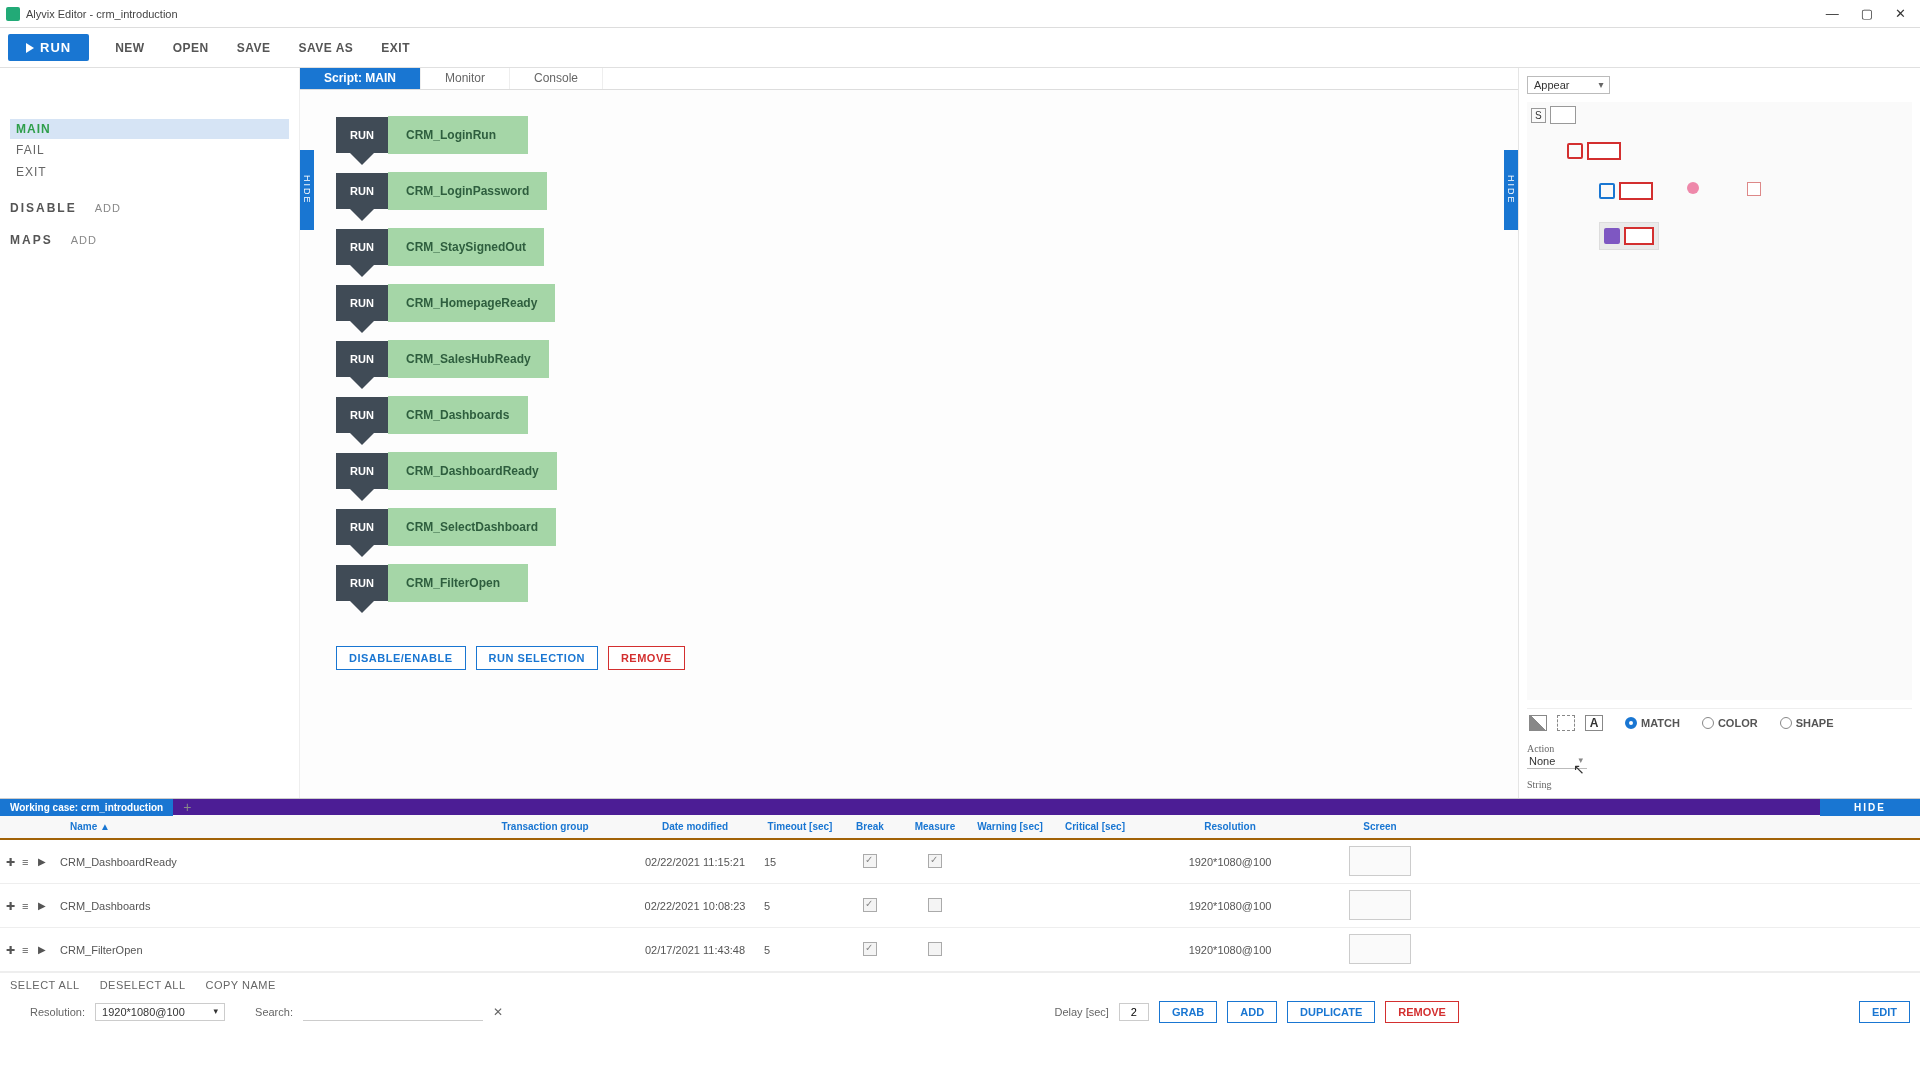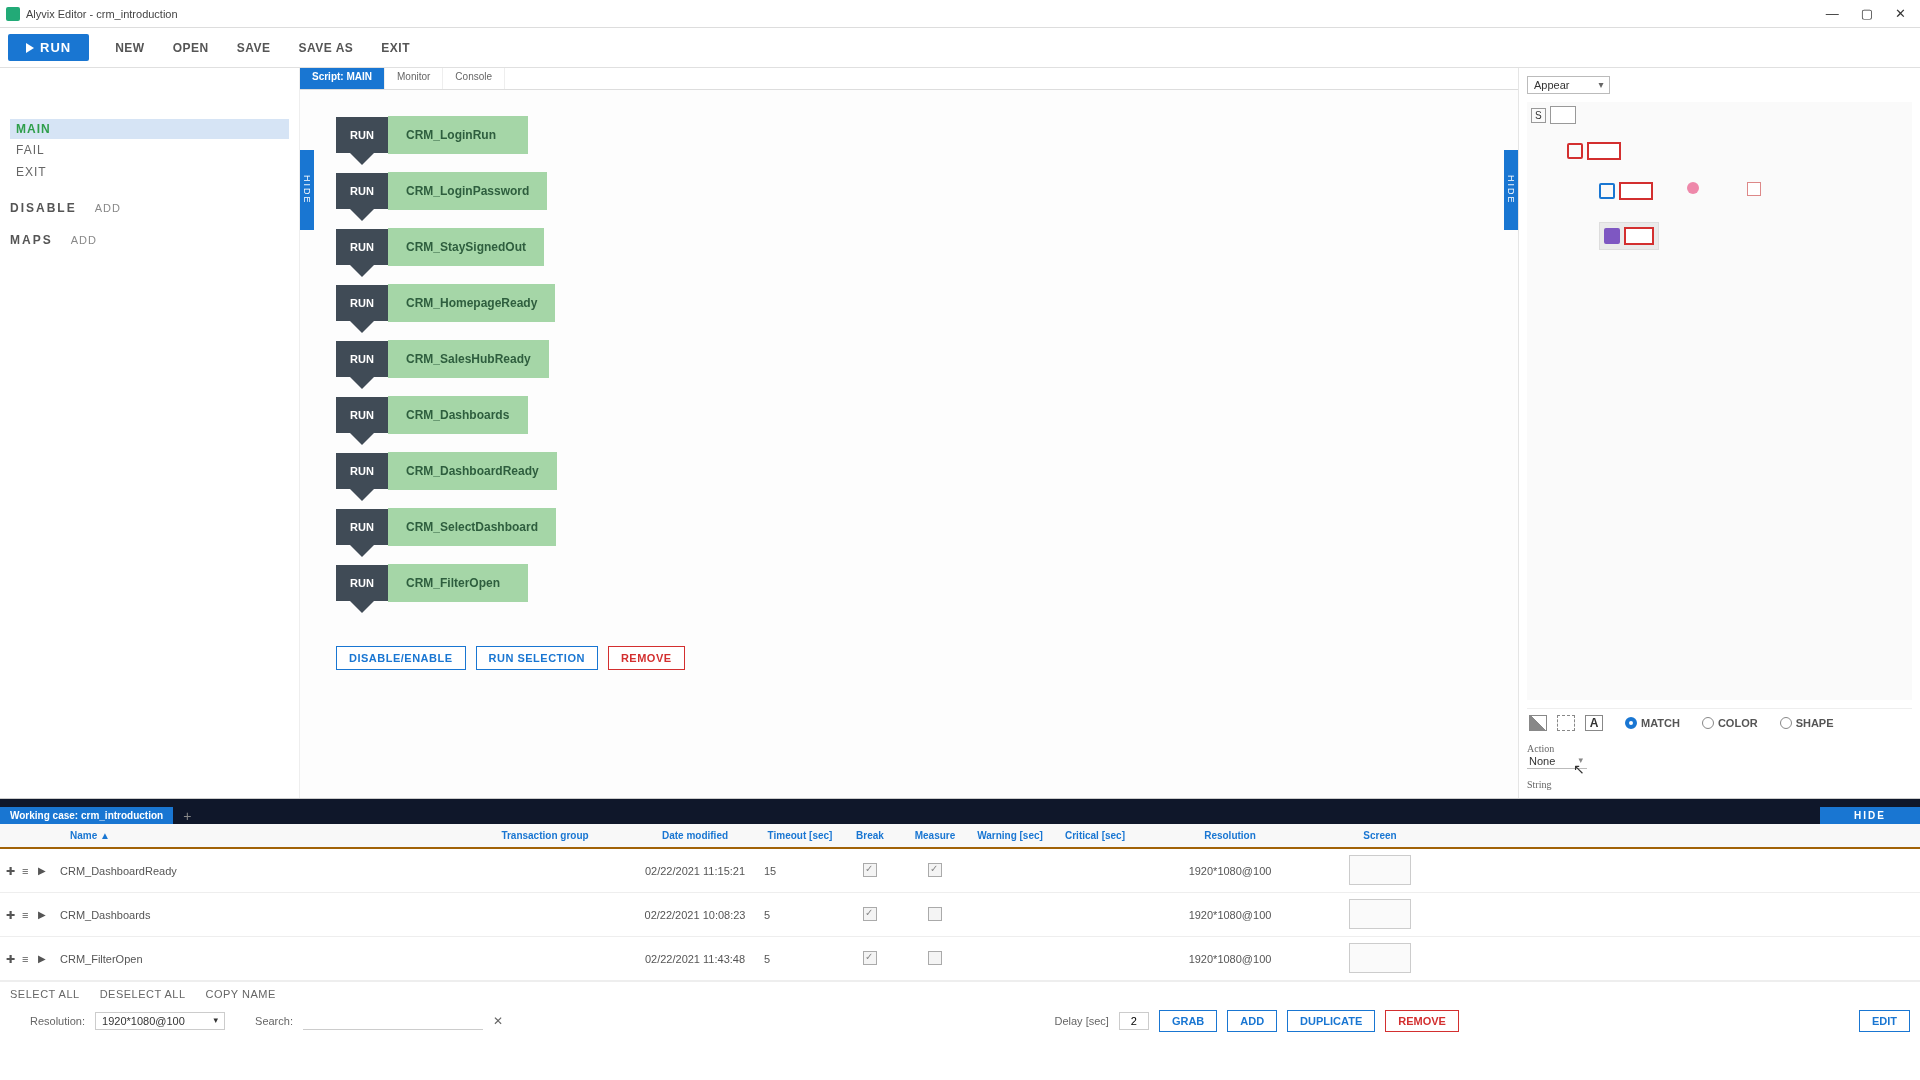--- a/index.html
+++ b/index.html
@@ -24,21 +24,21 @@
 .left-pane { width: 300px; border-right: 1px solid #eee; padding: 12px 10px; }
 .section-item { padding: 4px 6px; color: #666; letter-spacing: 1px; font-size: 12px; cursor: pointer; }
 .main-link { color: #2e9e4a; font-weight: bold; background: #d6e4f5; padding: 3px 6px; letter-spacing: 1px; margin-top: 39px; }
 .section-header { display: flex; align-items: center; gap: 18px; margin-top: 18px; }
 .section-header .lbl { letter-spacing: 2px; color: #555; font-weight: bold; font-size: 12px; }
 .add-link { color: #888; font-size: 11px; letter-spacing: 1px; cursor: pointer; }
 
 
 .center-wrap { flex: 1; display: flex; flex-direction: column; position: relative; }
 .tabs-row { display: flex; height: 22px; border-bottom: 1px solid #ddd; }
-.tab { padding: 3px 12px; font-size: 10px; color: #666; cursor: pointer; border-right: 1px solid #eee; }
+.tab { padding: 3px 24px; font-size: 12px; color: #666; cursor: pointer; border-right: 1px solid #eee; }
 .tab.active { background: #1976d2; color: #fff; font-weight: bold; }
 .canvas { flex: 1; background: #fdfdfd; padding: 26px 36px; overflow: auto; position: relative; }
 .hide-tab-left, .hide-tab-right { position: absolute; top: 60px; width: 14px; height: 80px; background: #1976d2; color: #fff; writing-mode: vertical-rl; text-align: center; font-size: 9px; letter-spacing: 2px; display: flex; align-items: center; justify-content: center; cursor: pointer; }
 .hide-tab-left { left: 0; }
 .hide-tab-right { right: 0; }
 
 .step-block { display: flex; align-items: center; margin-bottom: 18px; }
 .step-run { background: #404b56; color: #fff; font-weight: bold; font-size: 11px; padding: 12px 0; width: 52px; text-align: center; position: relative; }
 .step-run::after { content: ''; position: absolute; top: 100%; left: 50%; transform: translateX(-50%); width: 0; height: 0; border-left: 12px solid transparent; border-right: 12px solid transparent; border-top: 12px solid #404b56; }
 .step-name { background: #a5d6a7; color: #2e5e3e; font-weight: bold; padding: 12px 18px; font-size: 12px; min-width: 140px; }
@@ -66,21 +66,21 @@
 .radio-dot.on { border: 4px solid #1976d2; width: 12px; height: 12px; }
 
 .action-block { margin-top: 6px; }
 .action-lbl { font-size: 10px; color: #666; font-family: Liberation Serif, serif; }
 .action-sel { display: inline-block; border-bottom: 1px solid #bbb; padding: 1px 26px 1px 2px; font-size: 11px; position: relative; min-width: 60px; }
 .action-sel::after { content: '▾'; position: absolute; right: 4px; top: 1px; font-size: 9px; color: #888; }
 .cursor-img { position: absolute; font-size: 14px; }
 
 
 .bottom-panel { border-top: 1px solid #ccc; }
-.work-tabs { display: flex; align-items: flex-end; background: #0f172a; height: 25px; }
+.work-tabs { display: flex; align-items: center; background: #4c1d95; height: 16px; }
 .work-tab { background: #1976d2; color: #fff; font-size: 10px; padding: 3px 10px; font-weight: bold; }
 .plus-tab { padding: 0 10px; cursor: pointer; color: #888; font-size: 14px; }
 .hide-right-tab { margin-left: auto; background: #1976d2; color: #fff; padding: 3px 34px; font-size: 10px; letter-spacing: 2px; font-weight: bold; cursor: pointer; }
 
 .grid-header { display: flex; background: #f8f8f8; border-bottom: 2px solid #a16207; font-size: 10px; color: #1976d2; font-weight: bold; }
 .gcol { padding: 6px 4px; text-align: center; }
 .c-name { width: 460px; text-align: left; padding-left: 70px; }
 .c-tg { width: 170px; }
 .c-dm { width: 130px; }
 .c-to { width: 80px; }
@@ -325,21 +325,21 @@
         <div class="gcol c-sc"><span class="screen-thumb"></span></div>
       </div>
       <div class="grid-row">
         <div class="row-icons">
           <span class="ri" style="border:none;">✚</span>
           <span class="ri" style="border:none;">≡</span>
           <span style="font-size:10px;">▶</span>
         </div>
         <div class="row-name">CRM_FilterOpen</div>
         <div class="gcol c-tg"></div>
-        <div class="gcol c-dm">02/22/2021 11:43:48</div>
+        <div class="gcol c-dm">02/17/2021 11:43:48</div>
         <div class="gcol c-to" style="text-align:left;">5</div>
         <div class="gcol c-br"><span class="chk on"></span></div>
         <div class="gcol c-ms"><span class="chk "></span></div>
         <div class="gcol c-wr"></div>
         <div class="gcol c-cr"></div>
         <div class="gcol c-rs">1920*1080@100</div>
         <div class="gcol c-sc"><span class="screen-thumb"></span></div>
       </div>
     </div>
 

